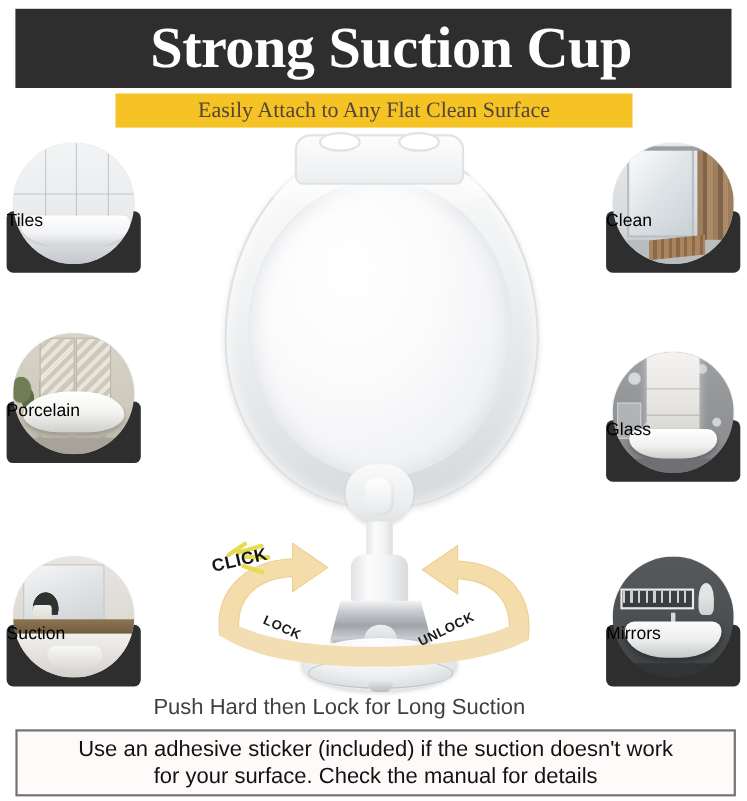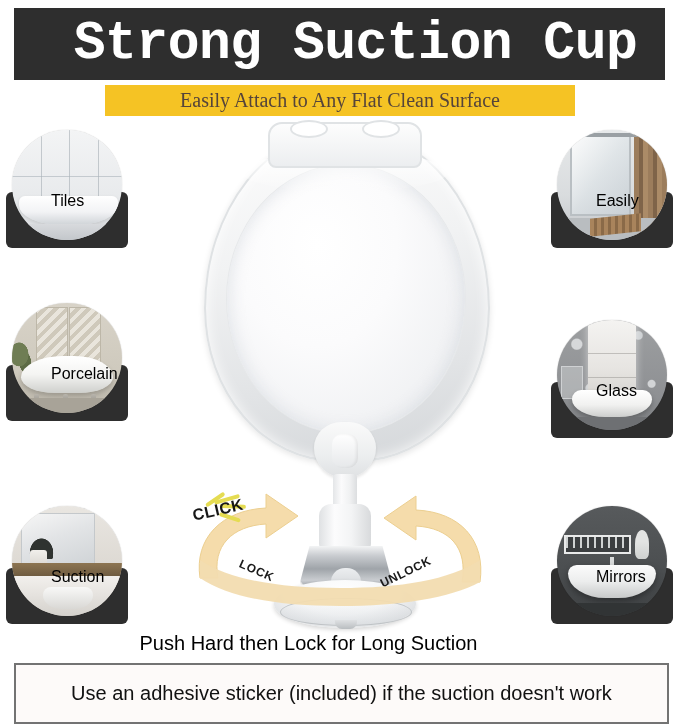--- a/index.html
+++ b/index.html
@@ -30,21 +30,21 @@
     display: flex;
     align-items: center;
     justify-content: center;
   }
   .title-banner .title-text {
     color: #ffffff;
     font-size: 53px;
     font-weight: bold;
     letter-spacing: -0.5px;
     line-height: 1;
-    font-family: Liberation Mono, monospace;
+    font-family: Liberation Serif, serif;
     white-space: nowrap;
     margin-left: 32px;
   }
 
   .subtitle-band {
     position: absolute;
     left: 105px;
     top: 85px;
     width: 470px;
     height: 31px;
@@ -93,21 +93,20 @@
     z-index: 2;
   }
   .surface-label-text-layer {
     position: absolute;
     left: 0;
     top: 62px;
     width: 122px;
     height: 56px;
     z-index: 6;
     pointer-events: none;
-    padding-left: 45px;
   }
 
   
   #card-tiles     { left: 6px;   top: 130px; }
   #card-porcelain { left: 6px;   top: 303px; }
   #card-mirrors   { left: 6px;   top: 506px; }
   #card-glass     { left: 551px; top: 130px; }
   #card-marble    { left: 551px; top: 320px; }
   #card-enamel    { left: 551px; top: 506px; }
 
@@ -310,21 +309,21 @@
     position:absolute; left:381px; top:577px;
     font-size:12px; font-weight:bold; color:#1a1a1a;
     letter-spacing:.6px;
     transform:rotate(-26deg);
     transform-origin:left center;
   }
 
   
   .push-line {
     position:absolute; left:0; top:632px; width:617px; text-align:center;
-    color:#000000; font-size:20px; font-weight:400;
+    color:#404040; font-size:20px; font-weight:400;
   }
   .notice-box {
     position:absolute; left:14px; top:663px; width:651px; height:57px;
     border:2px solid #737373; background:#fdfaf9;
     display:flex; align-items:center; justify-content:center;
   }
   .notice-box .notice-text {
     color:#111111; font-size:20px; line-height:1.22; text-align:center;
     padding:0 8px;
   }
@@ -408,21 +407,21 @@
         <div class="scene sc-glass">
           <i class="woodwall"></i>
             <i class="floor"></i>
             <i class="pane"></i>
             <i class="rail"></i>
             <i class="mat"></i>
         </div>
       </div>
     </div>
     <div class="surface-label-text-layer">
-      <span class="lbl">Easily</span>
+      <span class="lbl">Clean</span>
     </div>
   </div>
 
   <div class="surface-card" id="card-marble">
     <div class="surface-label"></div>
     <div class="surface-photo">
       <div class="ph">
         <div class="scene sc-marble">
           <i class="speckle"></i>
             <i class="slab"></i>
@@ -494,16 +493,17 @@
 
   <span class="click-word">CLICK</span>
   <span class="lock-word">LOCK</span>
   <span class="unlock-word">UNLOCK</span>
 
   <div class="push-line">Push Hard then Lock for Long Suction</div>
 
   <div class="notice-box">
     <div class="notice-text">
       <span>Use an adhesive sticker (included) if the suction doesn't work</span><br>
+      <span>for your surface. Check the manual for details</span>
     </div>
   </div>
 
 </div>
 
 </body></html>

